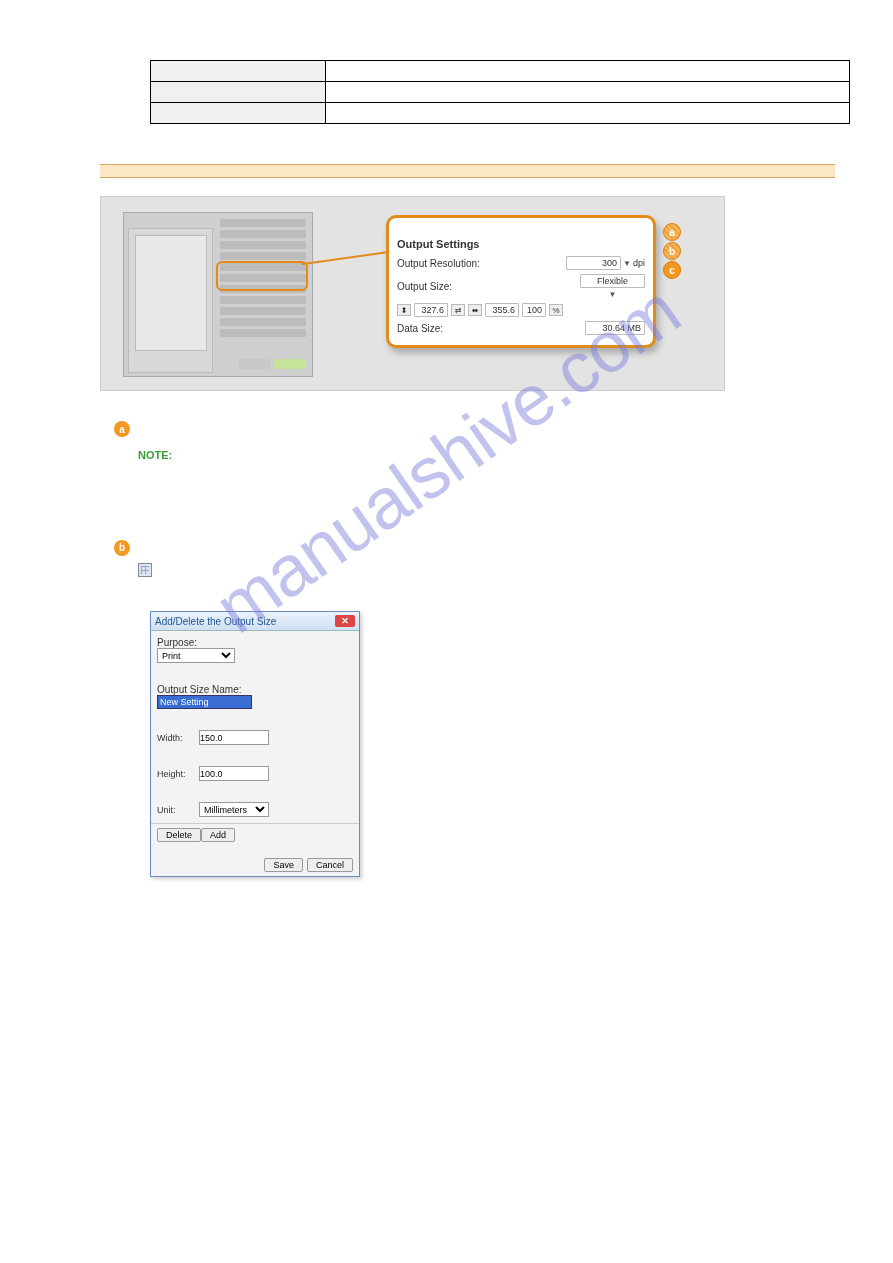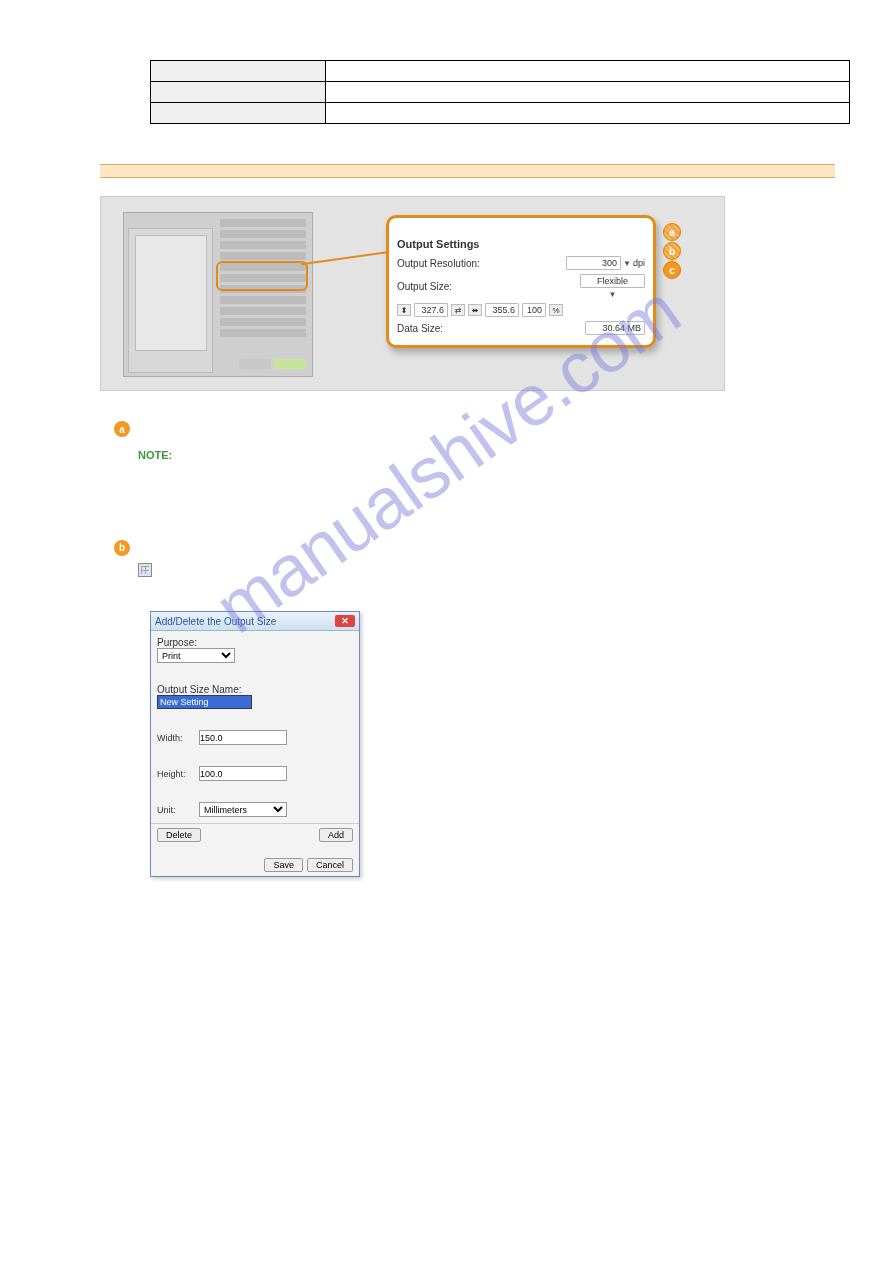--- a/index.html
+++ b/index.html
@@ -186,28 +186,28 @@
     color:#fff; font-weight:bold; font-size:9px; text-align:center; line-height:12px;
   }
   .dialog .body{ display:flex; padding:6px; gap:8px; }
   .dialog .leftcol{ flex:1; }
   .dialog .listbox{
     width:88px; height:125px; background:#fff; border:1px solid #aaa;
     padding:2px 3px; font-size:9px; color:#333;
   }
   .dialog .rightcol{ flex:1; display:flex; flex-direction:column; gap:21px;}
   .dialog select,.dialog input[type=text]{
-    font-size:9px; height:15px; border:1px solid #999; background:#fff; width:88px;
+    font-size:9px; height:15px; border:1px solid #999; background:#fff; width:70px;
   }
   .dialog .row{ display:flex; align-items:center; gap:4px;}
   .dialog .lbl{ width:38px; font-size:9px; color:#333;}
   .dialog .wide{ width:78px;}
   .dialog .osn{ width:95px; background:#3a6dd4; color:#fff; border:1px solid #336; padding:1px 2px; font-size:9px;}
   .dialog .footer{
-    padding:4px 6px; display:flex; justify-content:space-between; align-items:center;
+    padding:4px 6px; display:flex; justify-content:flex-start; align-items:center;
     border-top:1px solid #ccc;
   }
   .dialog .footer .right{ display:flex; gap:4px;}
   .dialog button{
     font-size:9px; padding:1px 8px; border:1px solid #999; background:#eee; border-radius:2px;
   }
 </style>
 </head>
 <body>
 

